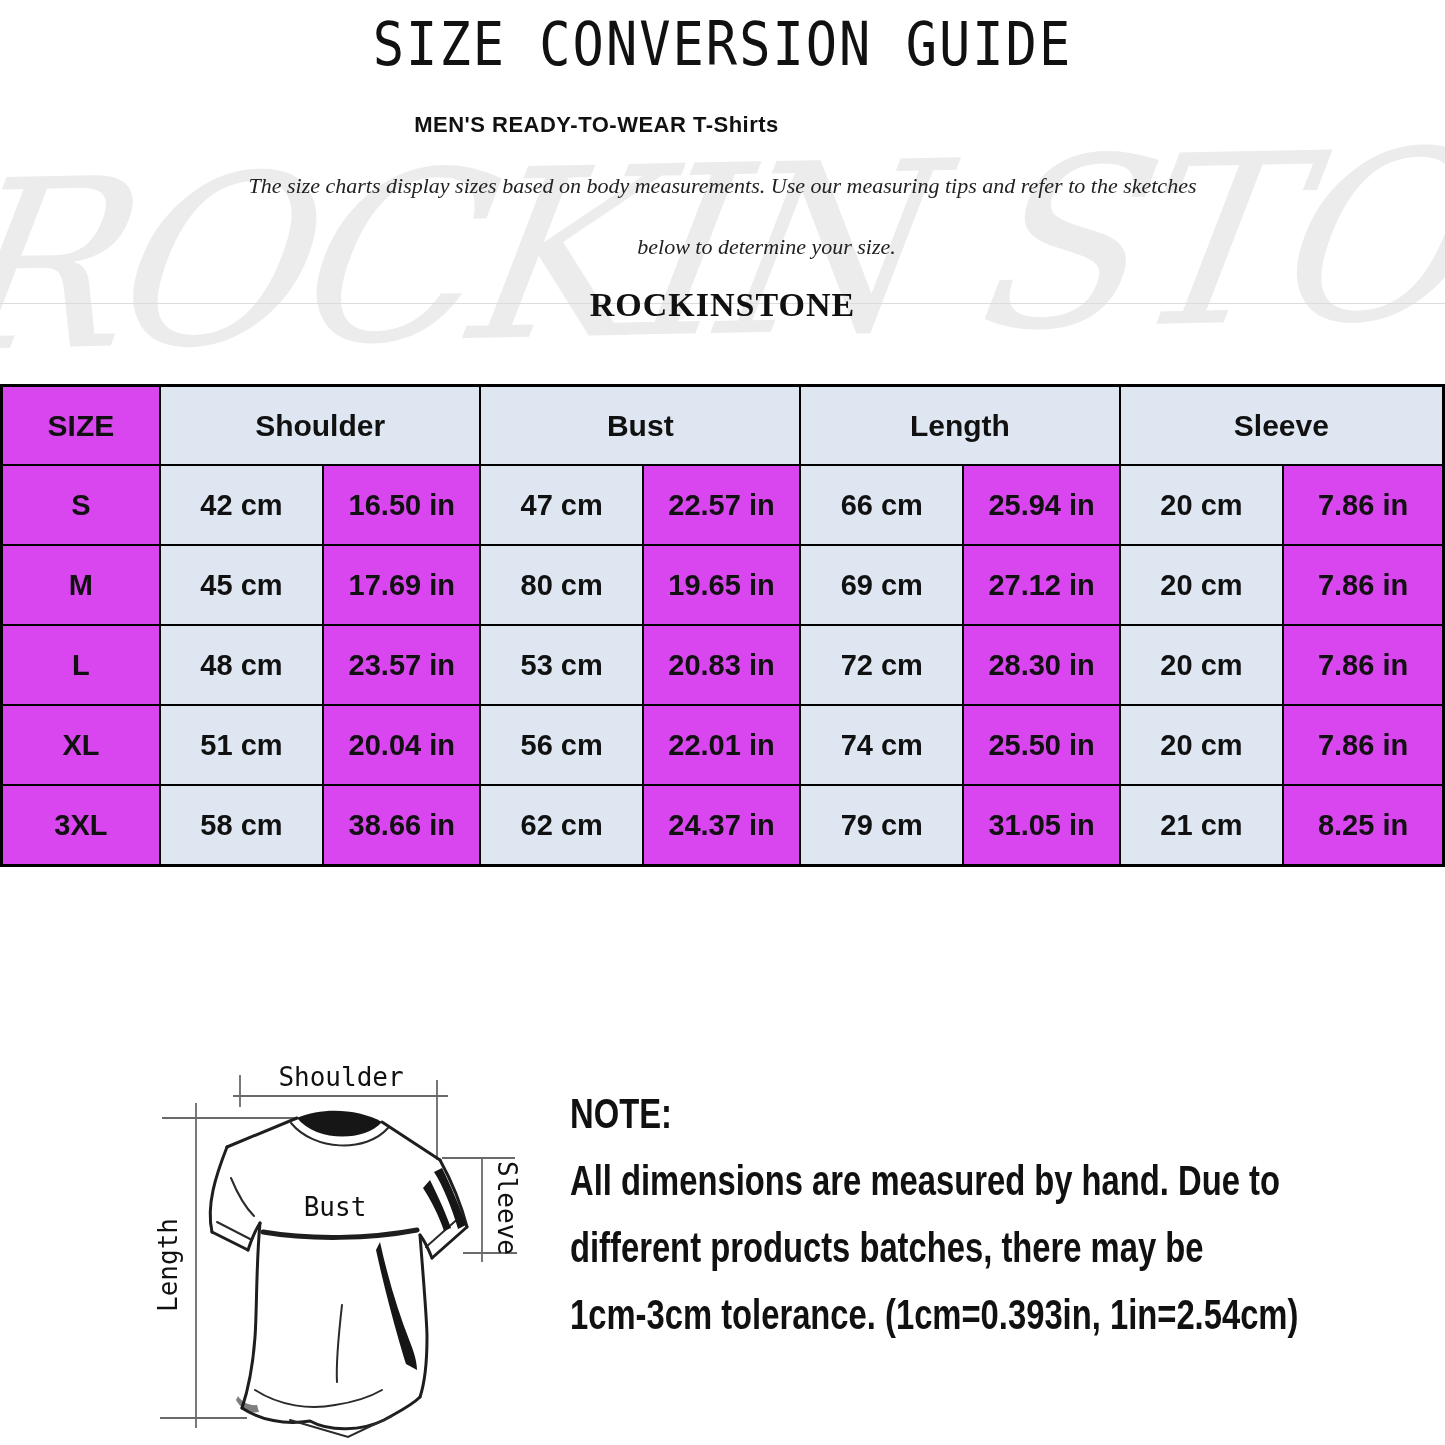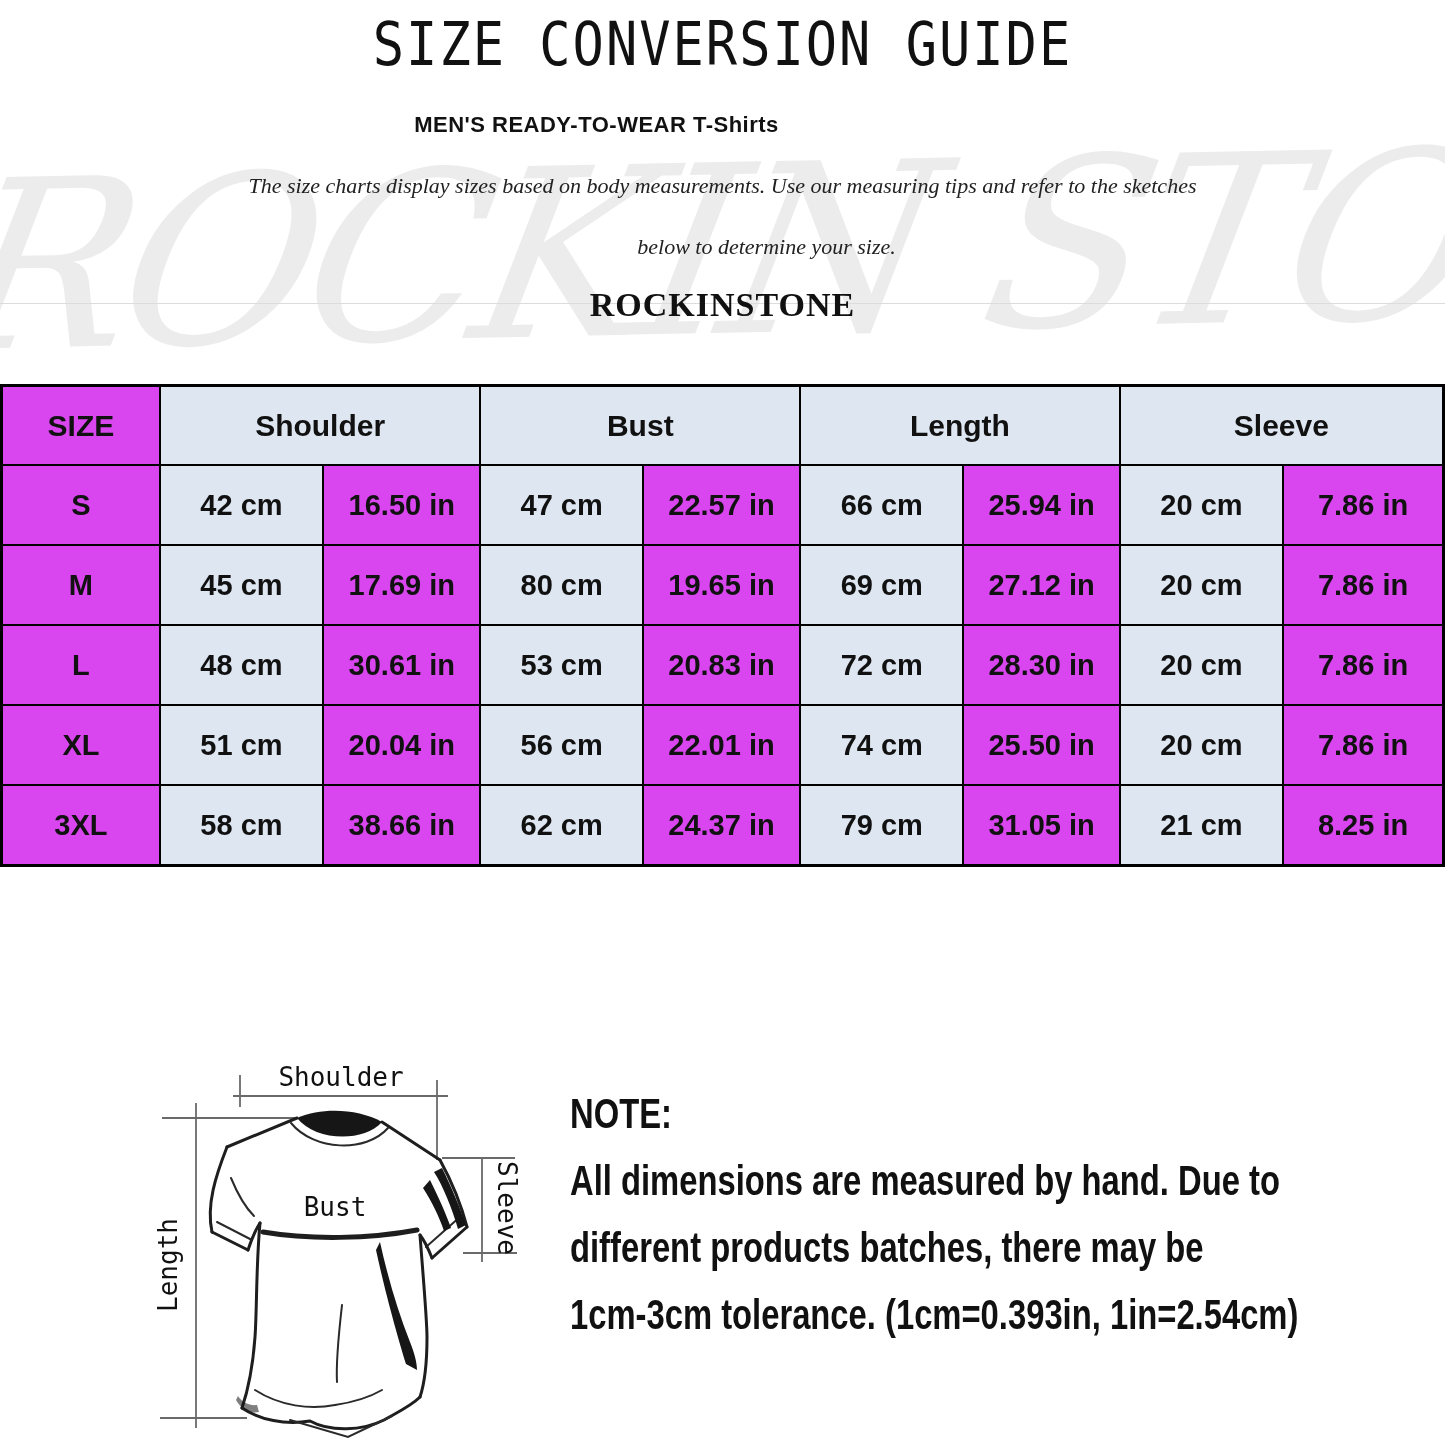--- a/index.html
+++ b/index.html
@@ -97,21 +97,21 @@
       <td class="blue">80 cm</td>
       <td>19.65 in</td>
       <td class="blue">69 cm</td>
       <td>27.12 in</td>
       <td class="blue">20 cm</td>
       <td>7.86 in</td>
     </tr>
     <tr class="r-data">
       <td>L</td>
       <td class="blue">48 cm</td>
-      <td>30.61 in</td>
+      <td>23.57 in</td>
       <td class="blue">53 cm</td>
       <td>20.83 in</td>
       <td class="blue">72 cm</td>
       <td>28.30 in</td>
       <td class="blue">20 cm</td>
       <td>7.86 in</td>
     </tr>
     <tr class="r-data">
       <td>XL</td>
       <td class="blue">51 cm</td>

